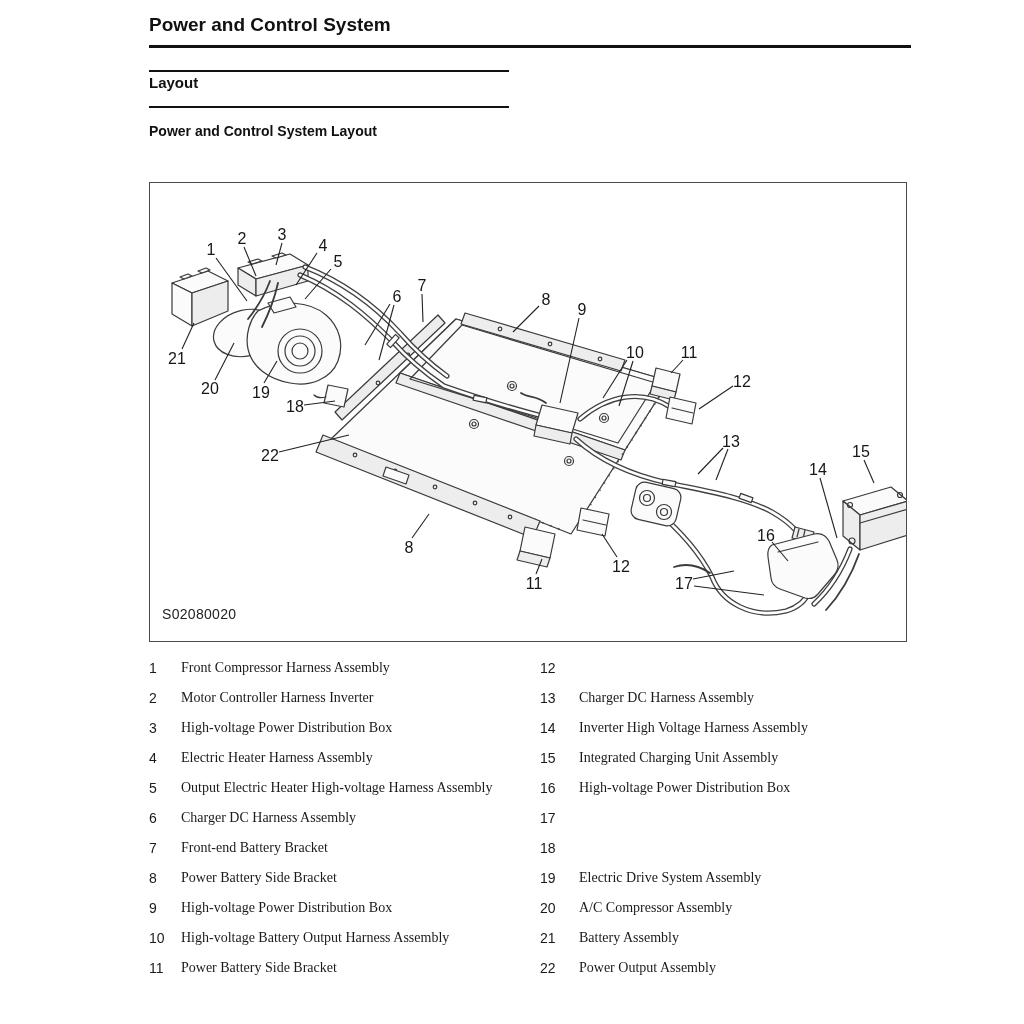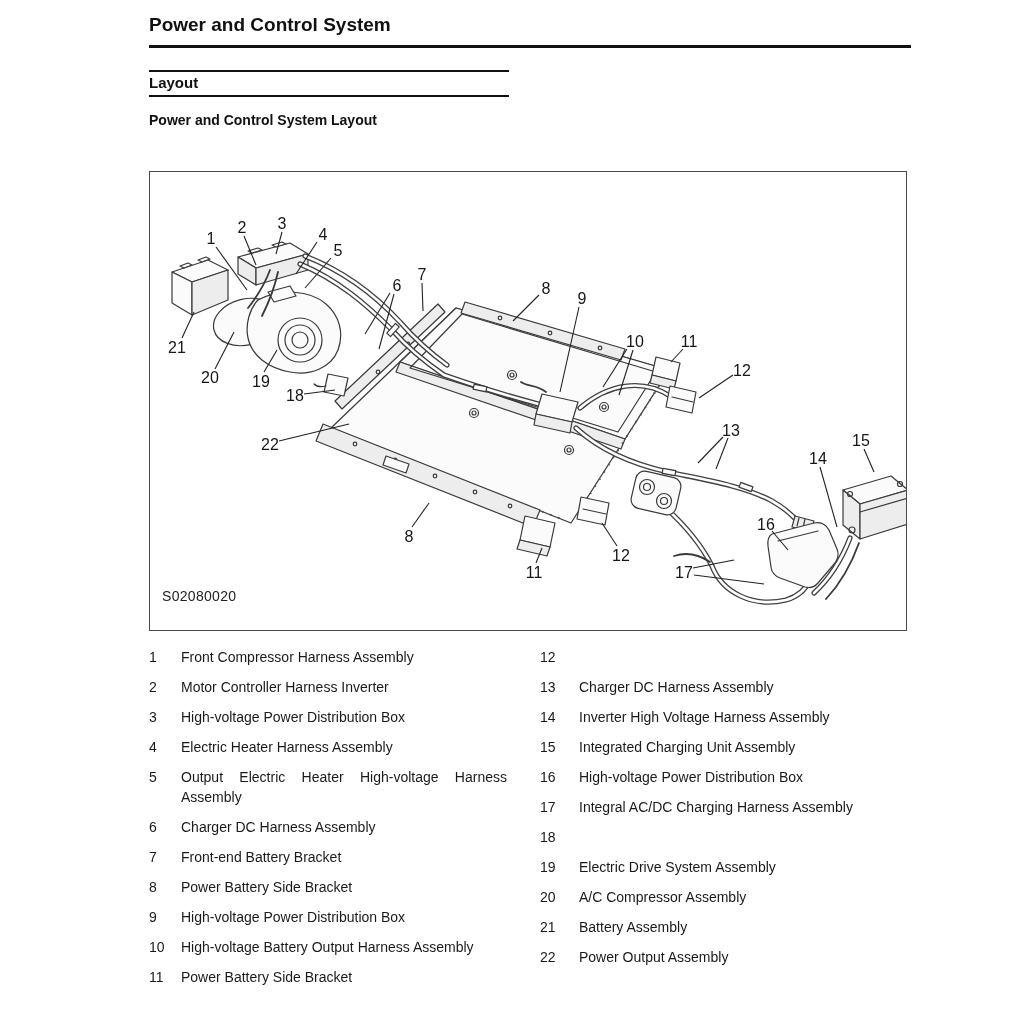--- a/index.html
+++ b/index.html
@@ -1,32 +1,32 @@
 <!DOCTYPE html>
 <html><head>
 <meta charset="utf-8">
 <style>
   html,body{margin:0;padding:0;background:#fff;}
   body{width:1024px;height:1024px;font-family:"Liberation Sans",sans-serif;color:#141414;position:relative;overflow:hidden;}
   .content{position:absolute;left:127px;top:0;width:762px;margin-left:22px;}
   .page-title{font-size:19px;font-weight:bold;margin:14px 0 0 0;color:#111;}
   .rule-thick{height:3px;background:#111;margin-top:9px;}
-  .section-box{width:360px;border-top:2px solid #111;border-bottom:2px solid #111;margin-top:22px;padding:2px 0 4px 0;}
+  .section-box{width:360px;border-top:2px solid #111;border-bottom:2px solid #111;margin-top:22px;padding:2px 0 15px 0;}
   .section-title{font-size:15px;font-weight:bold;margin:0;color:#111;}
   .fig-caption{text-align:left;font-weight:bold;font-size:14px;margin-top:15px;color:#111;}
   .figure-box{position:relative;margin-top:43px;width:756px;height:458px;border:1px solid #4a4a4a;background:#fff;}
   #fig-svg{position:absolute;left:0;top:0;width:756px;height:458px;}
-  .fig-code{position:absolute;left:12px;bottom:26px;font-size:14px;color:#222;letter-spacing:.3px;}
+  .fig-code{position:absolute;left:12px;bottom:19px;font-size:14px;color:#222;letter-spacing:.3px;}
   .legend{display:flex;margin-top:16px;}
   .leg-col{width:362px;}
   .leg-col.right{margin-left:29px;width:371px;}
   .leg-item{display:flex;margin-bottom:10px;font-size:14px;line-height:20px;color:#1a1a1a;}
   .leg-item .num{width:32px;flex:none;}
   .leg-col.right .leg-item .num{width:39px;}
-  .leg-item .label{width:326px;}
+  .leg-item .label{width:326px;font-family:Liberation Serif, serif;}
   .leg-item.justify .label{text-align:justify;}
   
   .ln{fill:none;stroke:#3a3a3a;stroke-width:1.2;stroke-linejoin:round;stroke-linecap:round;}
   .face{fill:#fbfbfb;stroke:#3a3a3a;stroke-width:1.2;stroke-linejoin:round;}
   .face2{fill:#ededed;stroke:#3a3a3a;stroke-width:1.2;stroke-linejoin:round;}
   .co{fill:none;stroke:#414141;stroke-width:5.2;stroke-linecap:round;stroke-linejoin:round;}
   .ci{fill:none;stroke:#fff;stroke-width:2.6;stroke-linecap:round;stroke-linejoin:round;}
   .thin{fill:none;stroke:#3a3a3a;stroke-width:1.8;stroke-linecap:round;}
   .dots{fill:none;stroke:#555;stroke-width:2;stroke-dasharray:1.5,7;}
   .lead{stroke:#222;stroke-width:1.1;}
@@ -297,21 +297,20 @@
         <div class="leg-item">
           <span class="num">15</span>
           <span class="label">Integrated Charging Unit Assembly</span>
         </div>
         <div class="leg-item">
           <span class="num">16</span>
           <span class="label">High-voltage Power Distribution Box</span>
         </div>
         <div class="leg-item">
           <span class="num">17</span>
-          <span class="label">Integral AC/DC Charging Harness Assembly</span>
         </div>
         <div class="leg-item">
           <span class="num">18</span>
         </div>
         <div class="leg-item">
           <span class="num">19</span>
           <span class="label">Electric Drive System Assembly</span>
         </div>
         <div class="leg-item">
           <span class="num">20</span>

